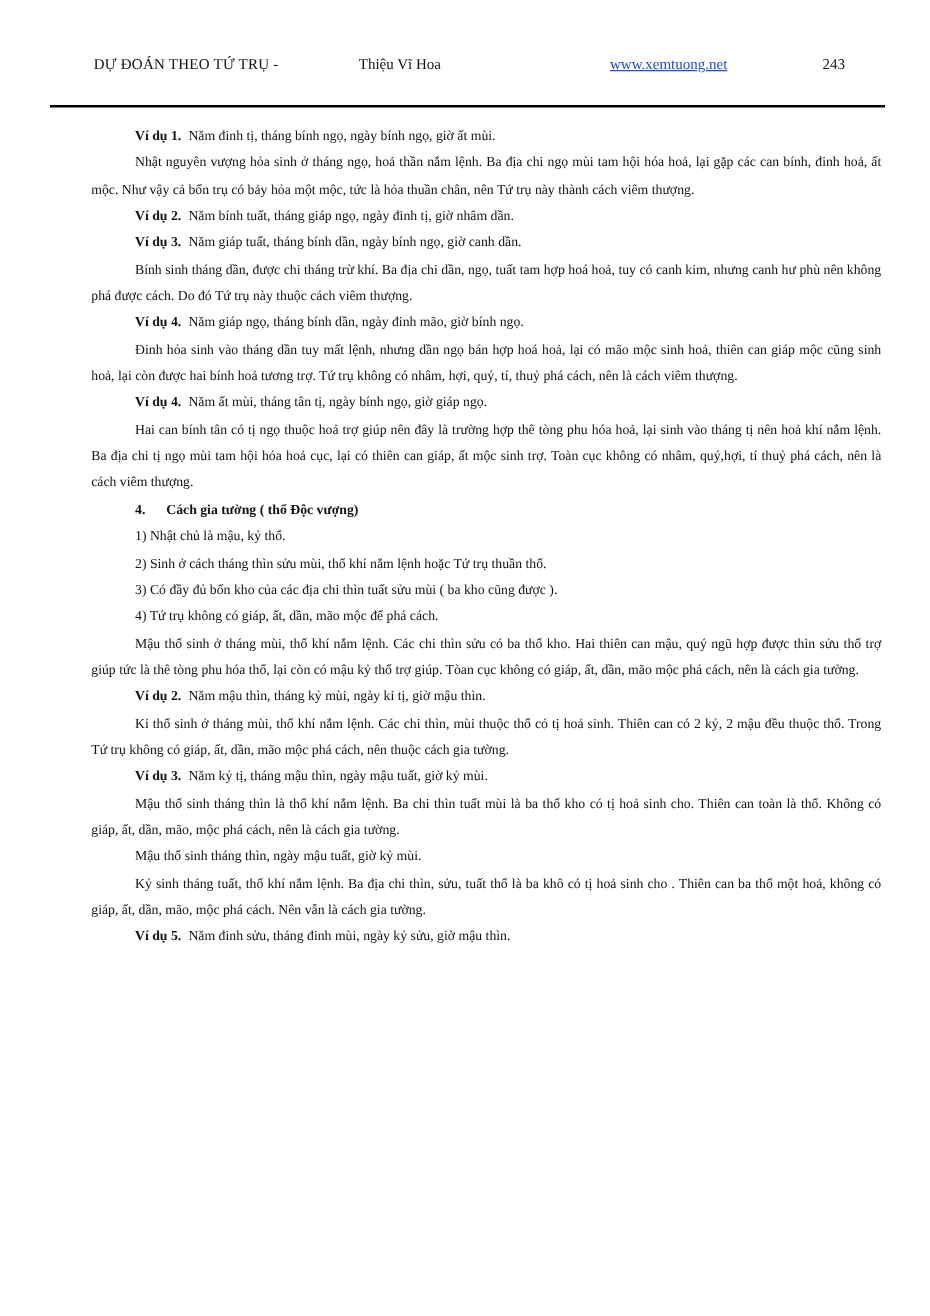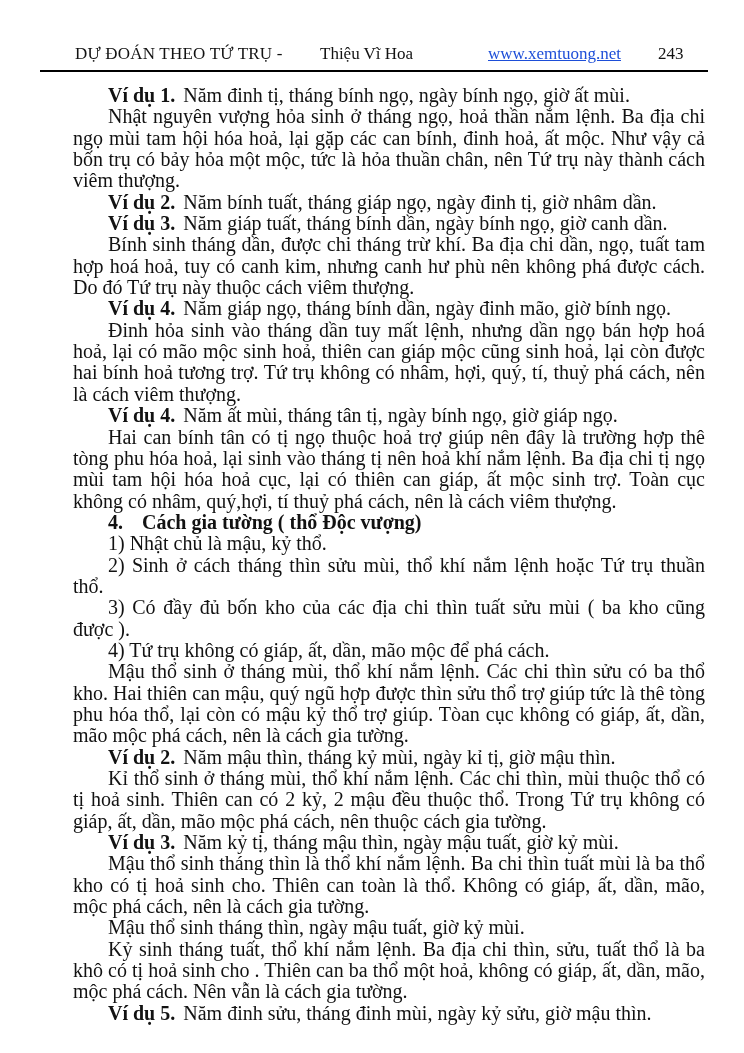--- a/index.html
+++ b/index.html
@@ -9,36 +9,36 @@
     height: 1053px;
     margin: 0 auto;
     background: #ffffff;
     font-family: "Liberation Serif", "DejaVu Serif", serif;
     color: #121212;
     overflow: hidden;
     box-sizing: border-box;
   }
   .header {
     position: relative;
-    height: 70px;
-    font-size: 17px;
+    height: 84px;
+    font-size: 12px;
   }
   .header .h-item { position: absolute; top: 44px; white-space: nowrap; }
   .h-title   { left: 75px;  letter-spacing: 0.2px; }
-  .h-author  { left: 320px; }
+  .h-author  { left: 287px; }
   .h-site    { left: 488px; text-decoration: underline; color: #1d4ed8; }
   .h-page    { left: 658px; }
   .rule {
     border: 0;
     border-top: 2px solid #000;
     margin: 0 36px 0 40px;
   }
   .body-text {
     padding: 13px 39px 0 73px;
-    font-size: 20px;
+    font-size: 11px;
     line-height: 21.35px;
     text-align: justify;
   }
   .body-text p { margin: 0; text-indent: 35px; }
   .body-text p.heading { font-weight: bold; }
   .body-text p.heading .lead { margin-right: 14px; }
   .body-text p.example .lead { margin-right: 3px; }
 </style>
 </head>
 <body>

